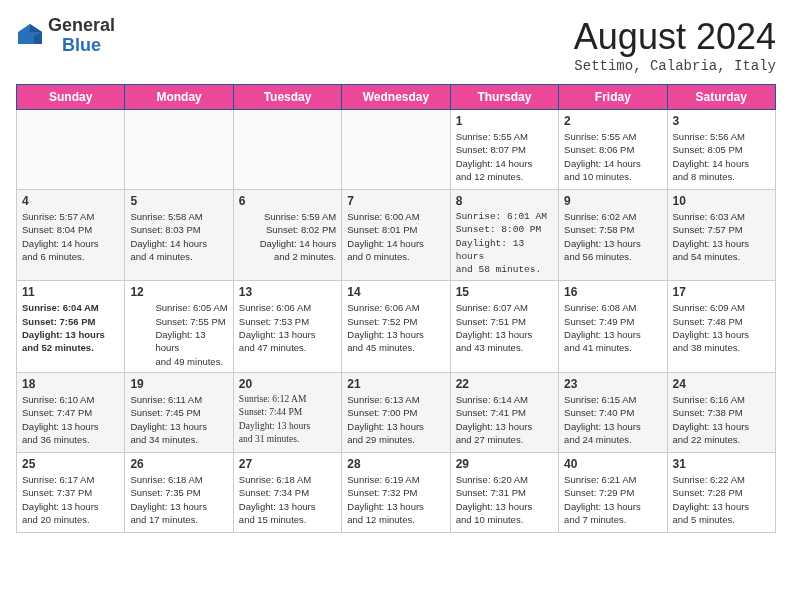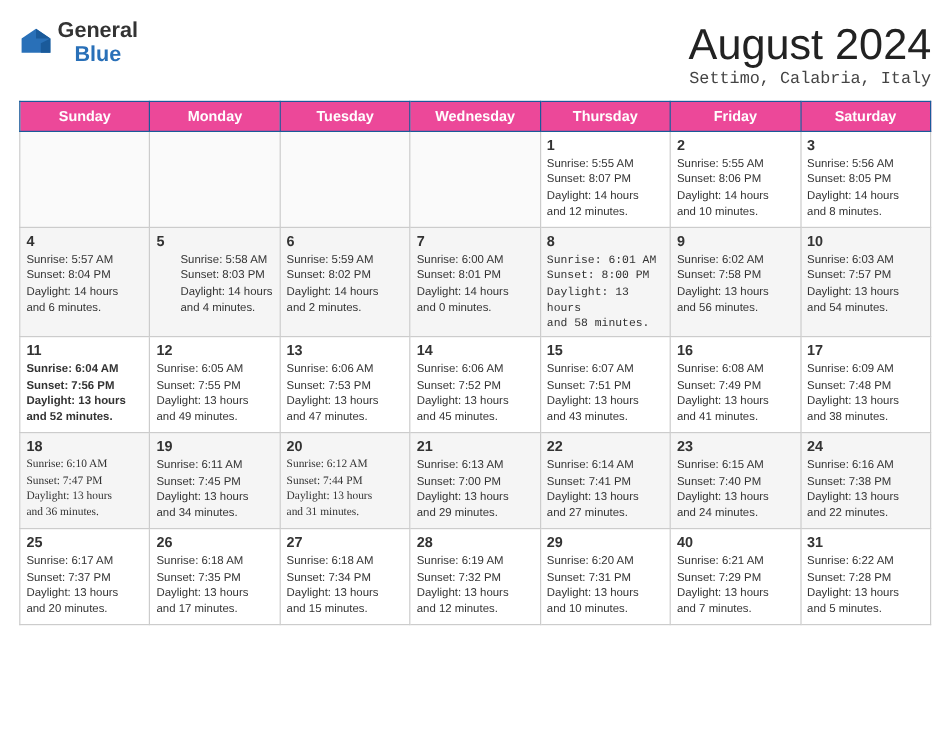--- a/index.html
+++ b/index.html
@@ -150,28 +150,28 @@
       <tr>
         <td>
           <div class="day-number">4</div>
           <div class="cell-text" style="white-space: pre-line;">Sunrise: 5:57 AM
 Sunset: 8:04 PM
 Daylight: 14 hours
 and 6 minutes.</div>
         </td>
         <td>
           <div class="day-number">5</div>
-          <div class="cell-text" style="white-space: pre-line; margin-left: 20px;">Sunrise: 5:58 AM
+          <div class="cell-text" style="white-space: pre-line;">Sunrise: 5:58 AM
 Sunset: 8:03 PM
 Daylight: 14 hours
 and 4 minutes.</div>
         </td>
         <td>
           <div class="day-number">6</div>
-          <div class="cell-text" style="white-space: pre-line;">Sunrise: 5:59 AM
+          <div class="cell-text" style="white-space: pre-line; text-align: right;">Sunrise: 5:59 AM
 Sunset: 8:02 PM
 Daylight: 14 hours
 and 2 minutes.</div>
         </td>
         <td>
           <div class="day-number">7</div>
           <div class="cell-text" style="white-space: pre-line;">Sunrise: 6:00 AM
 Sunset: 8:01 PM
 Daylight: 14 hours
 and 0 minutes.</div>
@@ -201,21 +201,21 @@
       <tr>
         <td>
           <div class="day-number">11</div>
           <div class="cell-text" style="white-space: pre-line; font-weight: bold;">Sunrise: 6:04 AM
 Sunset: 7:56 PM
 Daylight: 13 hours
 and 52 minutes.</div>
         </td>
         <td>
           <div class="day-number">12</div>
-          <div class="cell-text" style="white-space: pre-line;">Sunrise: 6:05 AM
+          <div class="cell-text" style="white-space: pre-line; margin-left: 25px;">Sunrise: 6:05 AM
 Sunset: 7:55 PM
 Daylight: 13 hours
 and 49 minutes.</div>
         </td>
         <td>
           <div class="day-number">13</div>
           <div class="cell-text" style="white-space: pre-line;">Sunrise: 6:06 AM
 Sunset: 7:53 PM
 Daylight: 13 hours
 and 47 minutes.</div>
@@ -245,21 +245,21 @@
           <div class="day-number">17</div>
           <div class="cell-text" style="white-space: pre-line;">Sunrise: 6:09 AM
 Sunset: 7:48 PM
 Daylight: 13 hours
 and 38 minutes.</div>
         </td>
       </tr>
       <tr>
         <td>
           <div class="day-number">18</div>
-          <div class="cell-text" style="white-space: pre-line; font-family: Liberation Serif, serif;">Sunrise: 6:10 AM
+          <div class="cell-text" style="white-space: pre-line;">Sunrise: 6:10 AM
 Sunset: 7:47 PM
 Daylight: 13 hours
 and 36 minutes.</div>
         </td>
         <td>
           <div class="day-number">19</div>
           <div class="cell-text" style="white-space: pre-line;">Sunrise: 6:11 AM
 Sunset: 7:45 PM
 Daylight: 13 hours
 and 34 minutes.</div>

